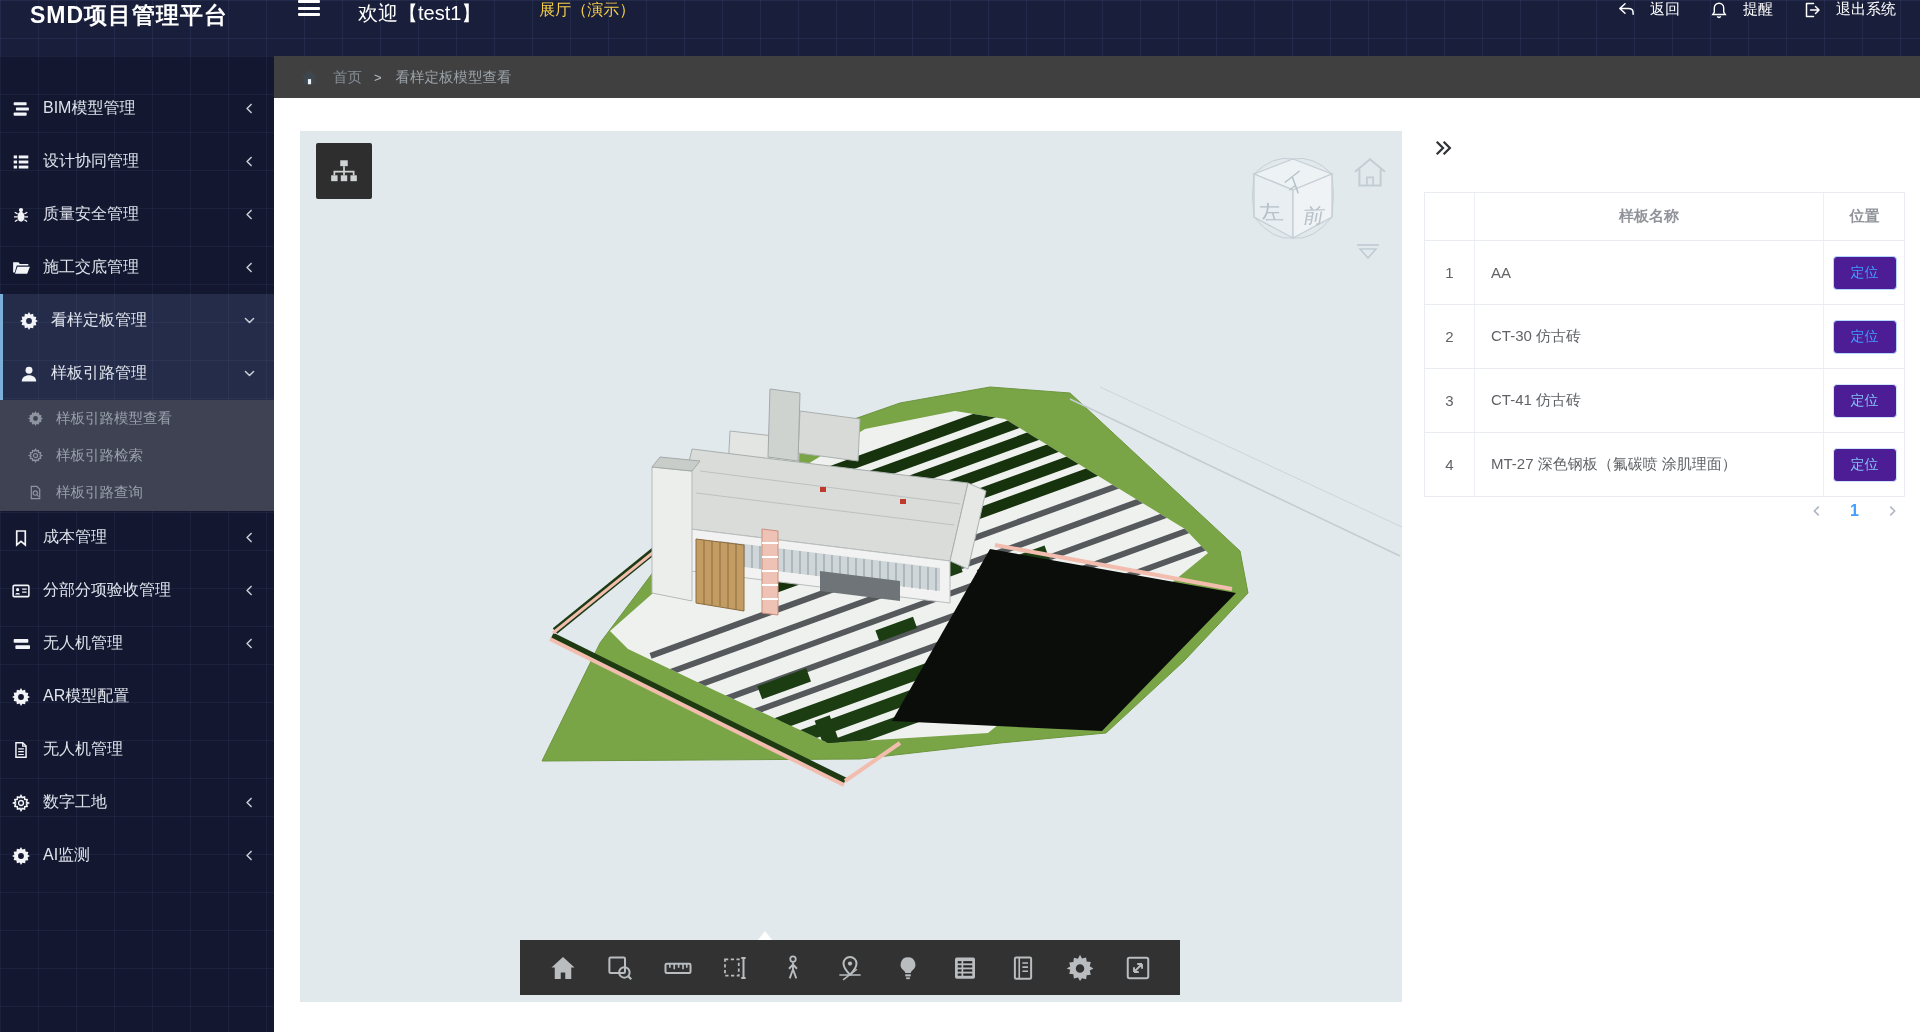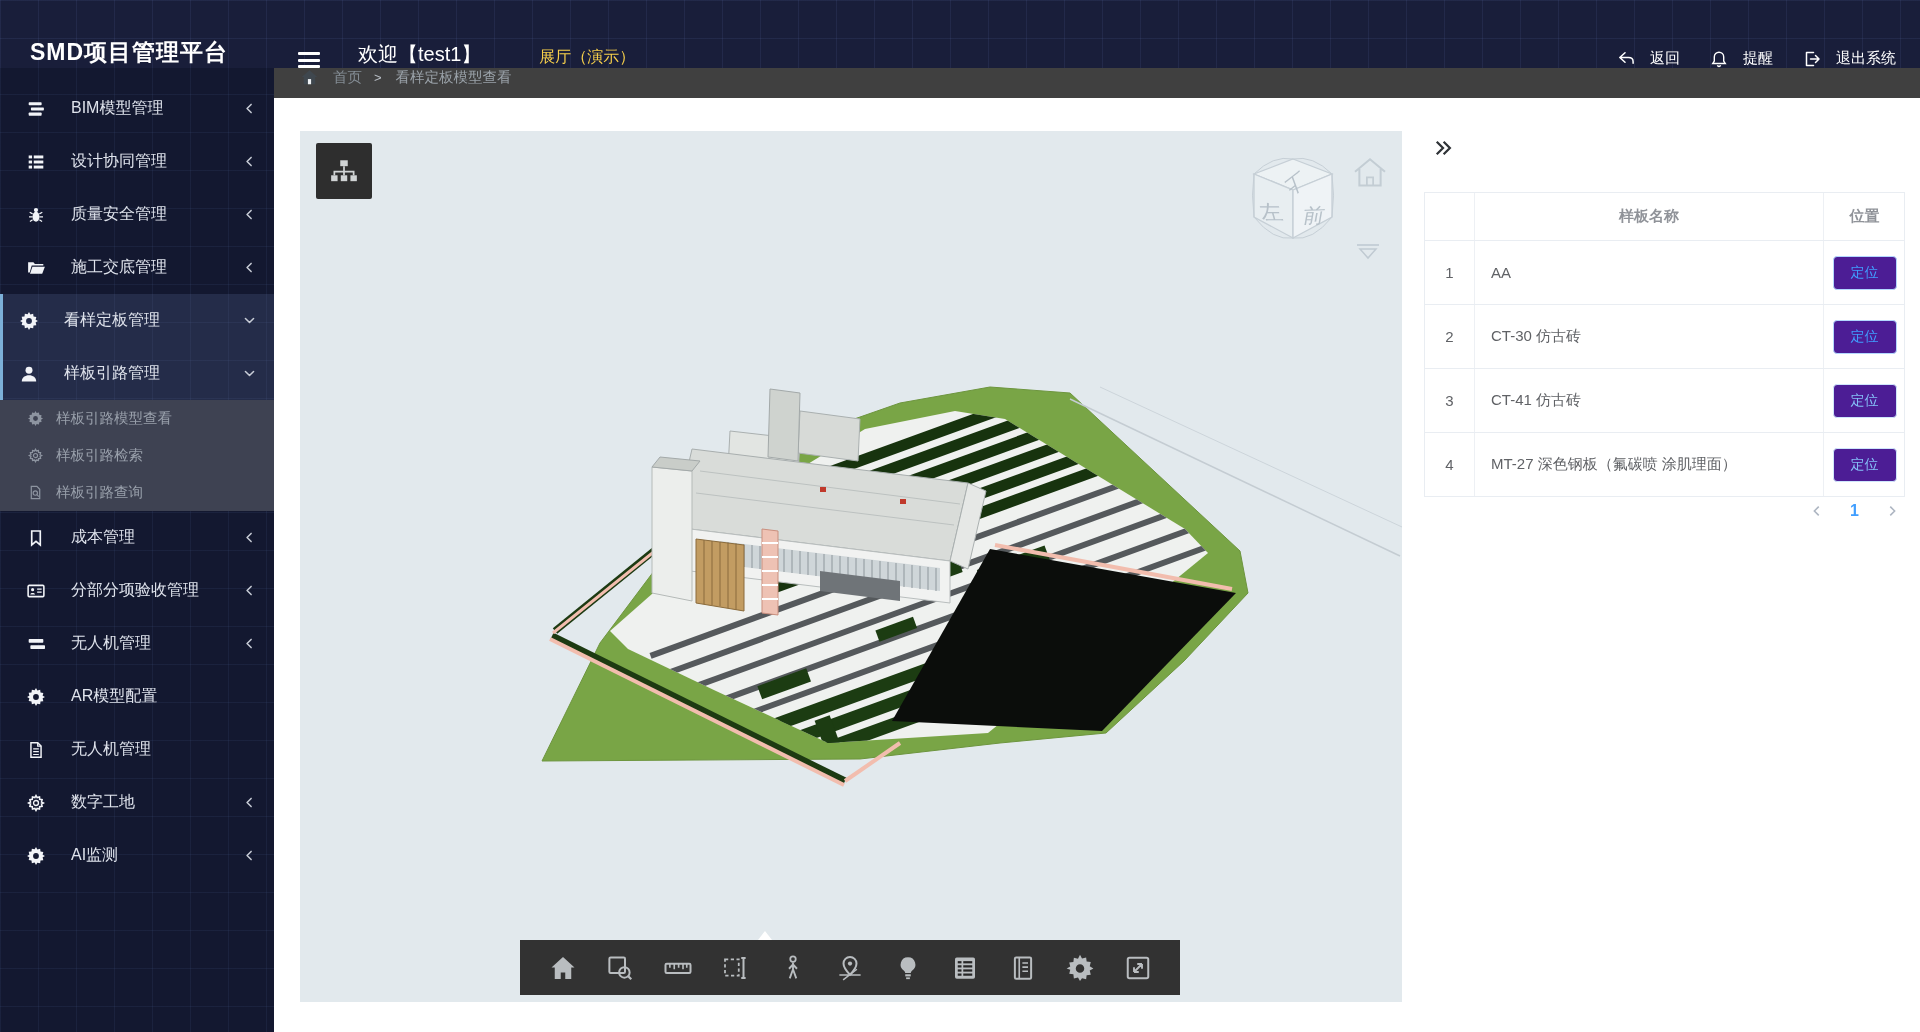--- a/index.html
+++ b/index.html
@@ -1,37 +1,37 @@
 <!DOCTYPE html>
 <html lang="zh"><head>
 <meta charset="utf-8">
 <style>
   html,body{margin:0;padding:0;background:#fff;}
   .page{position:relative;width:1920px;height:1032px;overflow:hidden;
         font-family:"Liberation Sans","DejaVu Sans",sans-serif;background:#fff;
         -webkit-font-smoothing:antialiased;}
   
-  .topbar{position:absolute;left:0;top:0;width:1920px;height:68px;background:#191e3a;
+  .topbar{position:absolute;left:0;top:0;width:1920px;height:56px;background:#191e3a;
     background-image:linear-gradient(rgba(97,118,185,.13) 1px,transparent 1px),
                      linear-gradient(90deg,rgba(97,118,185,.13) 1px,transparent 1px);
-    background-size:38px 38px;display:flex;align-items:flex-end;color:#fff;z-index:5;}
+    background-size:38px 38px;display:flex;align-items:flex-start;color:#fff;z-index:5;}
   .brand{font-size:23px;font-weight:bold;letter-spacing:1px;margin-left:30px;width:250px;}
   .hamburger{width:22px;height:16px;display:flex;flex-direction:column;justify-content:space-between;margin-left:18px;cursor:pointer;}
   .hamburger span{display:block;height:3px;background:#fff;border-radius:1px;}
   .welcome{font-size:20px;margin-left:38px;}
   .project{font-size:16px;color:#f7d04b;margin-left:58px;}
   .top-actions{margin-left:auto;margin-right:24px;display:flex;align-items:center;gap:30px;}
   .top-action{display:flex;align-items:center;gap:15px;font-size:15px;cursor:pointer;}
   
   .sidebar{position:absolute;left:0;top:56px;bottom:0;width:274px;background:#131830;
     background-image:linear-gradient(rgba(97,118,185,.10) 1px,transparent 1px),
                      linear-gradient(90deg,rgba(97,118,185,.10) 1px,transparent 1px);
     background-size:38px 38px;padding-top:26px;box-sizing:border-box;z-index:4;}
-  .menu-item{height:53px;display:flex;align-items:center;padding:0 18px 0 27px;
-    color:#dfe3ec;font-size:16px;cursor:pointer;box-sizing:border-box;gap:13px;}
+  .menu-item{height:53px;display:flex;align-items:center;padding:0 18px 0 12px;
+    color:#dfe3ec;font-size:16px;cursor:pointer;box-sizing:border-box;}
   .menu-item .mi{width:18px;height:18px;color:#f2f4f8;flex:none;}
   .menu-item .ml{margin-left:13px;flex:1;white-space:nowrap;}
   .chev{width:13px;height:13px;color:#c7ccd6;flex:none;}
   .active-block{background:rgba(98,120,164,.22);border-left:3px solid #7cb0d8;}
   .active-block .menu-item{padding-left:17px;}
   .submenu{background:#3e4252;}
   .sub-item{height:37px;display:flex;align-items:center;padding-left:28px;color:#9aa1ac;
     font-size:14.5px;cursor:pointer;}
   .sub-item .mi{width:15px;height:15px;color:#8d94a0;flex:none;}
   .sub-item .ml{margin-left:13px;white-space:nowrap;}

